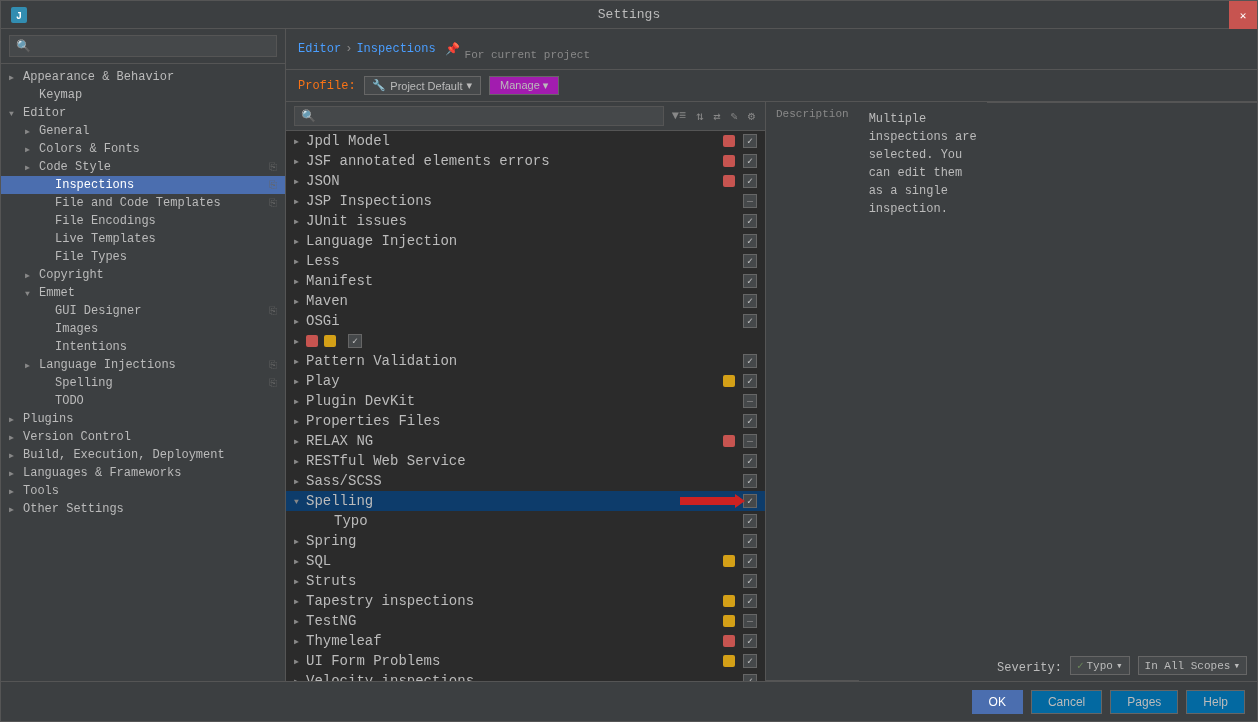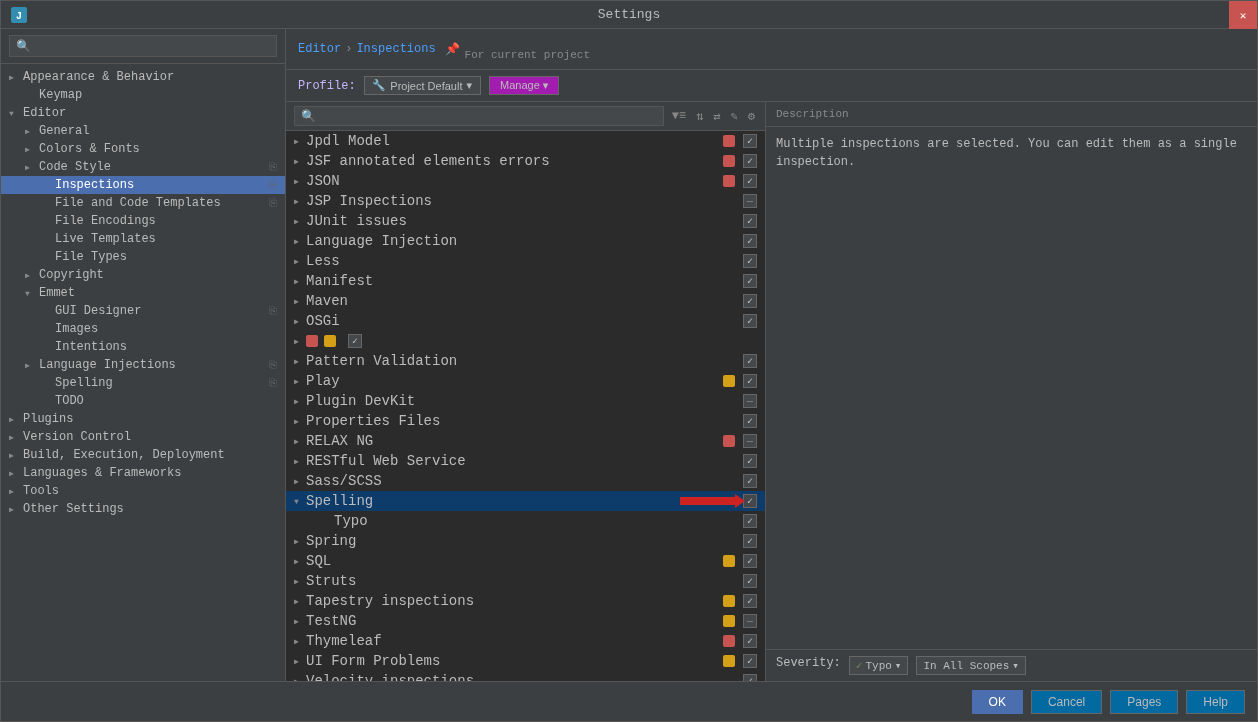--- a/index.html
+++ b/index.html
@@ -139,21 +139,21 @@
     .breadcrumb-current { color: #4a9eff; }
     .breadcrumb-project { color: #888; font-size: 11px; font-family: 'Courier New', monospace; margin-top: 12px; }
     .toolbar-bar {
       padding: 6px 12px;
       border-bottom: 1px solid #555;
       display: flex;
       align-items: center;
       gap: 8px;
       flex-shrink: 0;
     }
-    .toolbar-label { color: #c4b5fd; font-size: 12px; }
+    .toolbar-label { color: #f97316; font-size: 12px; }
     .profile-btn {
       background: #45484a;
       border: 1px solid #666;
       color: #bbbbbb;
       padding: 2px 8px;
       font-size: 11px;
       display: flex;
       align-items: center;
       gap: 4px;
       cursor: pointer;
@@ -273,21 +273,21 @@
       justify-content: center;
       flex-shrink: 0;
       margin-left: 4px;
       color: #888;
       font-size: 10px;
     }
     
     .description-panel {
       flex: 1;
       display: flex;
-      flex-direction: column;
+      flex-direction: row;
       background: #3c3f41;
       overflow: hidden;
     }
     .desc-label {
       padding: 6px 10px;
       color: #888;
       font-size: 11px;
       border-bottom: 1px solid #555;
       flex-shrink: 0;
     }
@@ -295,21 +295,21 @@
       padding: 8px 10px;
       color: #bbbbbb;
       font-size: 12px;
       line-height: 1.5;
       flex: 1;
     }
     .severity-bar {
       padding: 6px 10px;
       border-top: 1px solid #555;
       display: flex;
-      align-items: flex-start;
+      align-items: flex-end;
       gap: 8px;
       flex-shrink: 0;
     }
     .severity-label { color: #bbbbbb; font-size: 12px; }
     .severity-select {
       background: #45484a;
       border: 1px solid #666;
       color: #bbbbbb;
       padding: 2px 6px;
       font-size: 11px;

